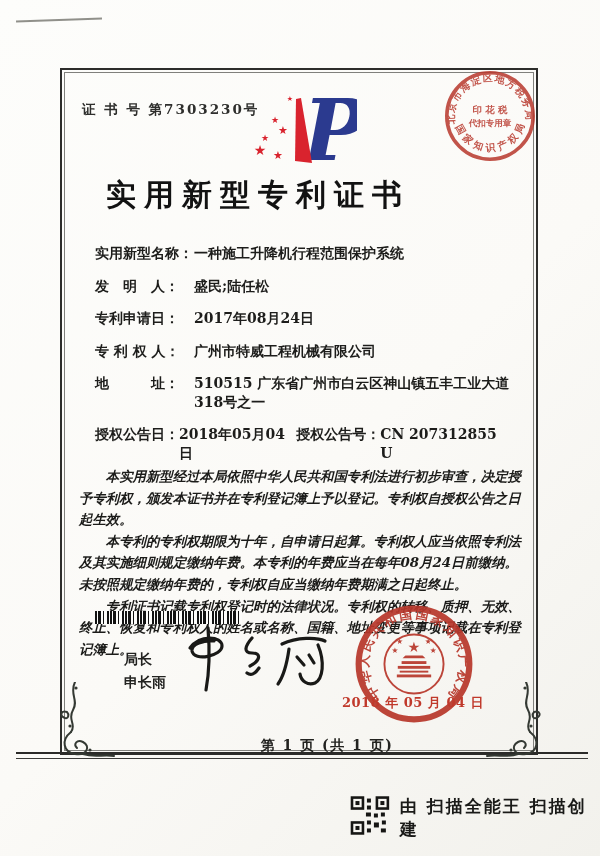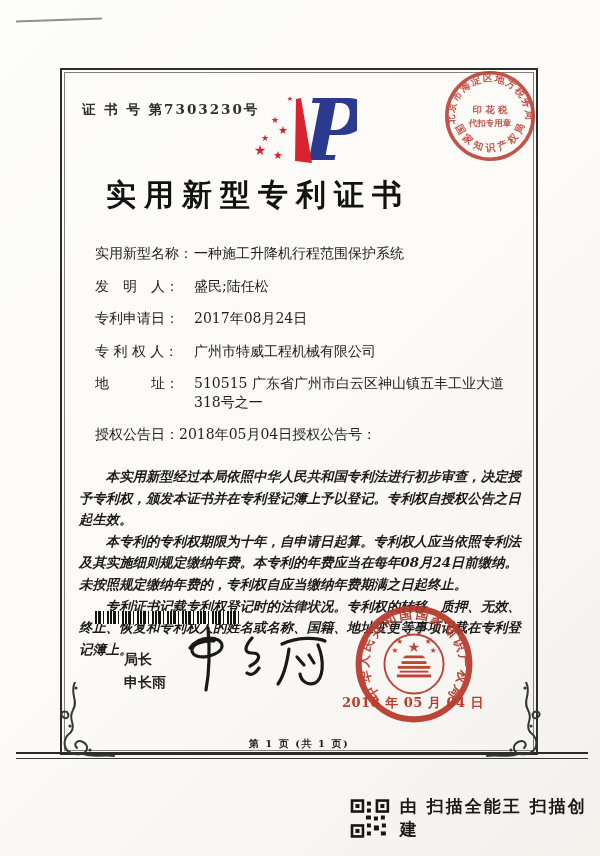--- a/index.html
+++ b/index.html
@@ -14,21 +14,21 @@
     box-sizing:border-box;border:2.5px solid #2d2d2b;}
   .frame-inner{position:absolute;inset:2px;border:1px solid #80807c;}
   .bottom-edge{position:absolute;left:16px;top:752px;width:572px;height:4px;
     border-top:2.5px solid #2b2b29;border-bottom:1.5px solid #3a3a38;}
   .cert-no{position:absolute;left:82px;top:101px;font-size:13.5px;font-weight:600;
     letter-spacing:2px;color:#2e2e2c;}
   .logo{position:absolute;left:243px;top:90px;width:114px;height:84px;}
   .title{position:absolute;left:60px;top:175px;width:388px;text-align:center;
     font-size:30px;font-weight:700;letter-spacing:8px;text-indent:8px;color:#121212;}
   .fields{position:absolute;left:95px;top:244px;width:416px;font-size:14px;
-    font-weight:400;color:#1d1d1b;}
+    font-weight:700;color:#1d1d1b;}
   .frow{display:flex;align-items:flex-start;line-height:18.5px;margin-bottom:14px;}
   .flabel{flex:0 0 99px;white-space:nowrap;}
   .fvalue{flex:1;}
   .frow.grant{justify-content:flex-start;}
   .fpair{display:flex;}
   .fpair .flabel{flex:0 0 auto;}
   .paras{position:absolute;left:79px;top:466px;width:443px;font-size:13.4px;
     font-style:italic;font-weight:600;line-height:21.6px;color:#1b1b19;}
   .paras p{margin:0;text-indent:2em;}
   .barcode{position:absolute;left:95px;top:611px;width:147px;height:13px;
@@ -39,22 +39,22 @@
     font-family:"DejaVu Sans", sans-serif;font-weight:700;font-size:14px;
     line-height:23px;color:#232321;margin-left:22px;}
   .signature{position:absolute;left:182px;top:622px;width:150px;height:82px;}
   .issue-seal{position:absolute;left:352px;top:602px;width:124px;height:124px;opacity:.93;}
   .seal-date{position:absolute;left:339px;top:694px;width:148px;text-align:center;
     font-size:13px;font-weight:700;letter-spacing:.5px;color:#c0392b;}
   .flourish{position:absolute;width:70px;height:78px;}
   .fl-left{left:45px;top:682px;}
   .fl-right{left:486px;top:682px;transform:scaleX(-1);}
   .page-no{position:absolute;left:60px;top:737px;width:478px;text-align:center;
-    font-size:10px;font-weight:600;letter-spacing:1.5px;color:#22221f;}
-  .scan-footer{position:absolute;left:350px;top:795px;display:flex;align-items:center;gap:10px;}
+    font-size:14px;font-weight:600;letter-spacing:1.5px;color:#22221f;padding-left:28px;}
+  .scan-footer{position:absolute;left:350px;top:795px;display:flex;align-items:flex-start;gap:10px;}
   .qr{width:41px;height:41px;}
   .scan-footer span{font-family:"DejaVu Sans", sans-serif;font-size:17px;
     font-weight:600;letter-spacing:2px;color:#1a1a18;}
   .seal-red{stroke:#b8382c;}
   .seal-red-fill{fill:#b8382c;}
 </style>
 </head>
 <body>
 
 <div class="artifact-top"></div>
@@ -118,20 +118,21 @@
     <span class="flabel">地　　　址：</span>
     <span class="fvalue">510515 广东省广州市白云区神山镇五丰工业大道318号之一</span>
   </div>
   <div class="frow grant">
     <span class="fpair">
       <span class="flabel">授权公告日：</span>
       <span class="fvalue">2018年05月04日</span>
     </span>
     <span class="fpair">
       <span class="flabel">授权公告号：</span>
+      <span class="fvalue">CN 207312855 U</span>
     </span>
   </div>
 </div>
 
 <div class="paras">
   <p>本实用新型经过本局依照中华人民共和国专利法进行初步审查，决定授予专利权，颁发本证书并在专利登记簿上予以登记。专利权自授权公告之日起生效。</p>
   <p>本专利的专利权期限为十年，自申请日起算。专利权人应当依照专利法及其实施细则规定缴纳年费。本专利的年费应当在每年08月24日前缴纳。未按照规定缴纳年费的，专利权自应当缴纳年费期满之日起终止。</p>
   <p>专利证书记载专利权登记时的法律状况。专利权的转移、质押、无效、终止、恢复和专利权人的姓名或名称、国籍、地址变更等事项记载在专利登记簿上。</p>
 </div>
 

